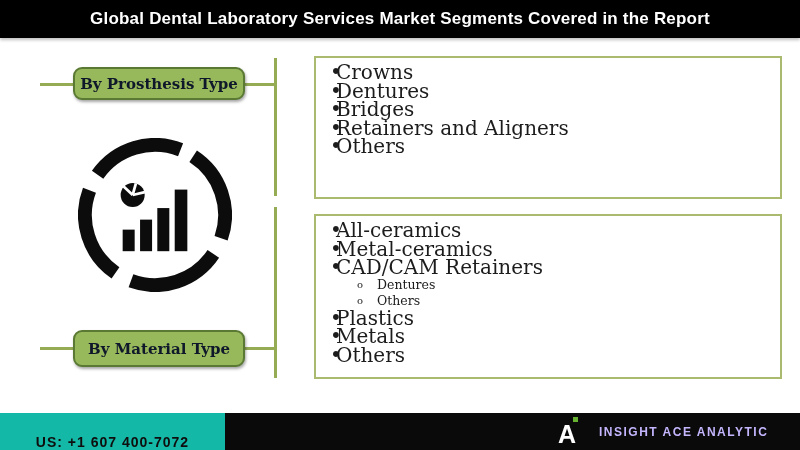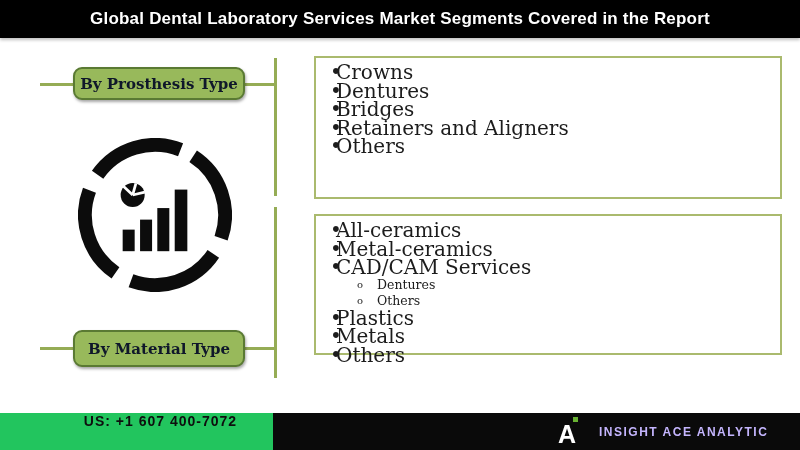--- a/index.html
+++ b/index.html
@@ -39,21 +39,21 @@
   }
   #pill1 { top:67px; }
   #pill2 { top:330px; height:37px; }
 
   
   .listbox {
     position:absolute; left:314px; width:468px; background:#ffffff;
     border:2px solid #aaba6e; box-sizing:border-box;
   }
   #box1 { top:56px;  height:143px; }
-  #box2 { top:214px; height:141px; }
+  #box2 { top:214px; height:165px; }
   ul.seg-list { list-style:none; margin:5px 0 0 0; padding:0; color:#1c1c1c; }
   li.item {
     position:relative; padding-left:20px; font-size:20px; line-height:18.5px;
   }
   li.item::before { content:"•"; position:absolute; left:14px; top:0; }
   li.sub {
     position:relative; padding-left:61px; font-size:12.5px; line-height:16px;
   }
   li.sub::before {
     content:"o"; position:absolute; left:41px; top:0;
@@ -61,22 +61,22 @@
   }
 
   
   .center-icon { position:absolute; left:78px; top:138px; width:154px; height:154px; }
 
   
   .footer {
     position:absolute; left:0; bottom:0; width:800px; height:37px; background:#0a0a0a;
   }
   .phonebox {
-    position:absolute; left:0; top:0; width:225px; height:37px; background:#22c55e;
-    display:flex; align-items:flex-start; justify-content:center;padding-left:48px;
+    position:absolute; left:0; top:0; width:225px; height:37px; background:#14b8a6;
+    display:flex; align-items:flex-end; justify-content:center;
   }
   .phone {
     font-family:"Liberation Sans", sans-serif; font-weight:bold;
     font-size:14px; letter-spacing:1px; color:#0e0e0e;
   }
   .logo { position:absolute; left:558px; top:3px; width:30px; height:33px; }
   .logo .sq { position:absolute; left:15px; top:1px; width:5px; height:5px; background:#68b232; }
   .logo .glyph {
     position:absolute; left:0; top:4px; color:#ffffff;
     font-family:"Liberation Sans", sans-serif; font-weight:bold;
@@ -132,21 +132,21 @@
       <li class="item">Bridges</li>
       <li class="item">Retainers and Aligners</li>
       <li class="item">Others</li>
     </ul>
   </div>
 
   <div class="listbox" id="box2">
     <ul class="seg-list">
       <li class="item">All-ceramics</li>
       <li class="item">Metal-ceramics</li>
-      <li class="item">CAD/CAM Services</li>
+      <li class="item">CAD/CAM Retainers</li>
       <li class="sub">Dentures</li>
       <li class="sub">Others</li>
       <li class="item">Plastics</li>
       <li class="item">Metals</li>
       <li class="item">Others</li>
     </ul>
   </div>
 
   <div class="footer">
     <div class="phonebox">

